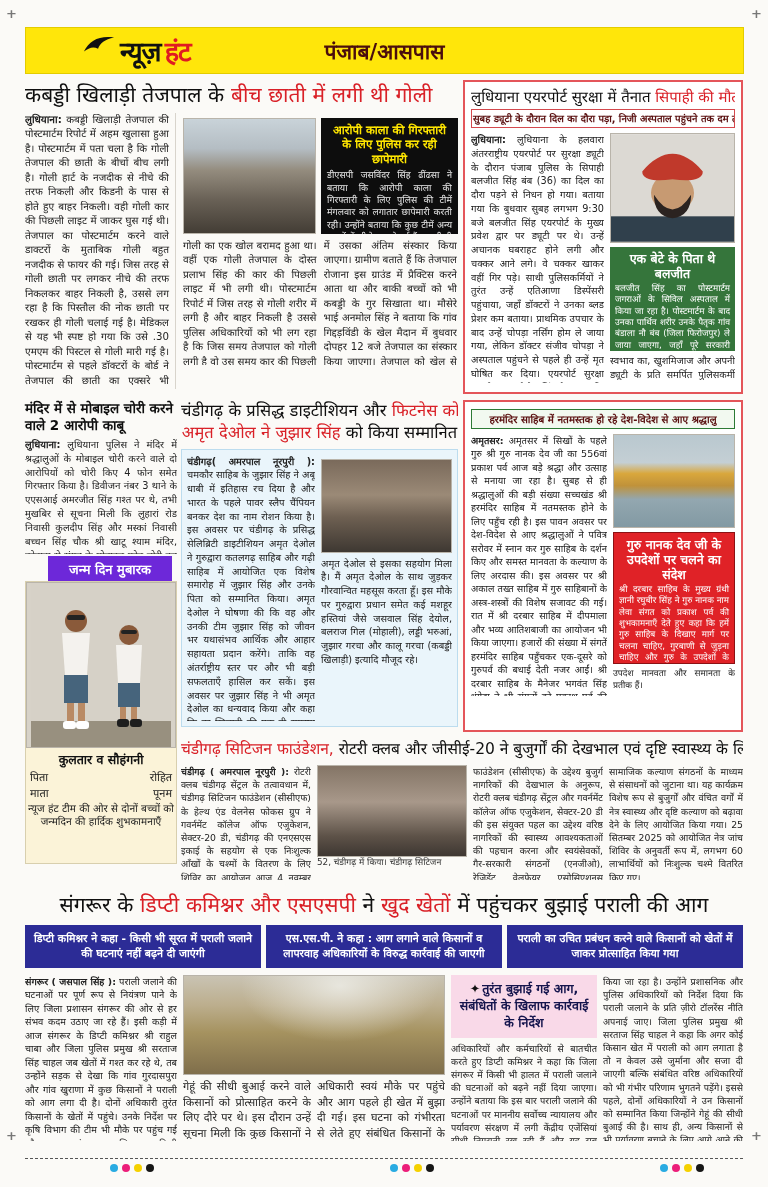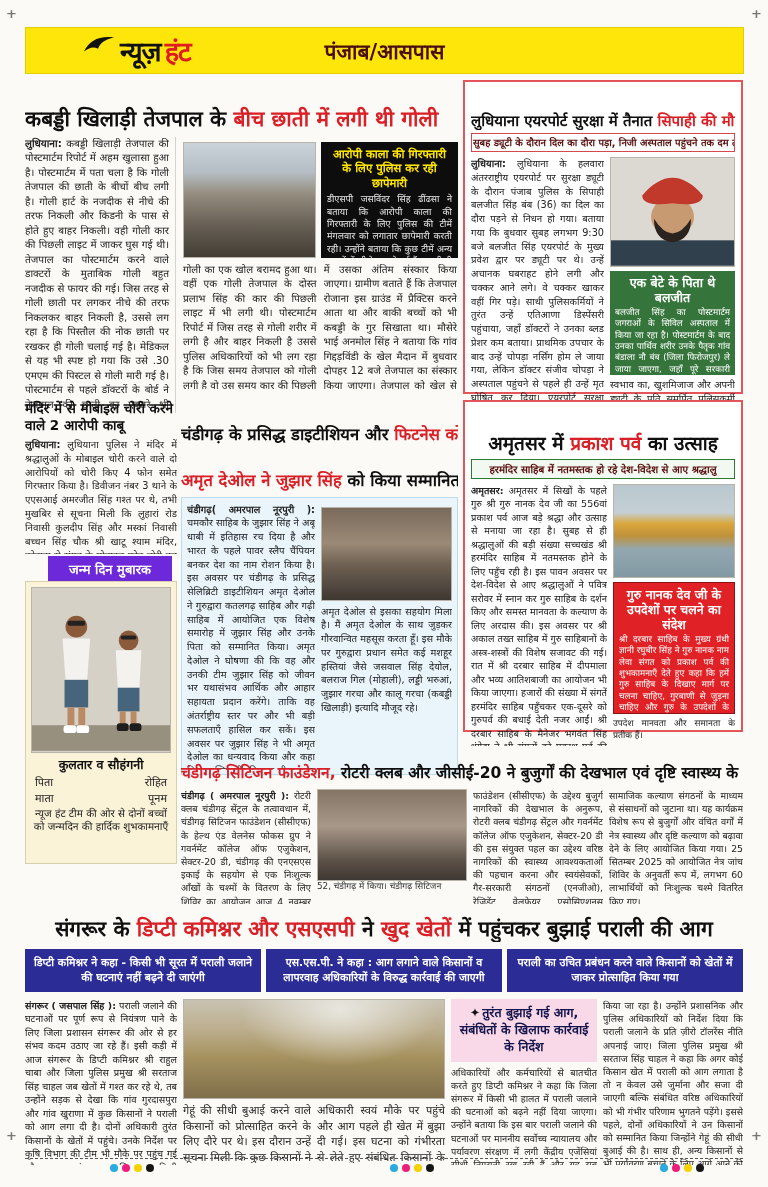--- a/index.html
+++ b/index.html
@@ -22,21 +22,21 @@
   .logo-w2 { font-size:27px; font-weight:800; color:#e01b22; letter-spacing:-1px; }
   .section-title {
     position:absolute; left:50%; top:50%; transform:translate(-50%,-50%);
     font-size:21px; font-weight:800; color:#4a0d0d; white-space:nowrap;
   }
   .mast-right { position:absolute; right:5px; top:0; height:100%; display:flex; align-items:center; }
   .m-date { font-size:9.5px; font-weight:bold; color:#1a1a1a; margin-right:8px; white-space:nowrap; }
   .m-div { width:2px; height:78%; background:#111; margin-right:7px; }
   .pageno { font-size:33px; font-weight:800; color:#111; line-height:1; padding-right:3px; }
   
-  .hl { font-weight:700; color:#0f0f0f; white-space:nowrap; overflow:hidden;margin-top:24px; }
+  .hl { font-weight:400; color:#0f0f0f; white-space:nowrap; overflow:hidden; }
   .red { color:#d92027; }
   .blk { color:#0f0f0f; }
   .body-text { font-size:10.2px; line-height:1.42; text-align:justify; overflow:hidden; color:#222; }
   .lead { font-weight:bold; }
   .photo { position:relative; overflow:hidden; border:1px solid #b9b4aa; }
   .caption { font-size:8.8px; color:#333; line-height:1.25; }
   
   .art-kabaddi { position:absolute; left:25px; top:80px; width:433px; height:314px; }
   .art-kabaddi .hl { font-size:21px; height:30px; }
   .kab-body { display:flex; gap:7px; margin-top:3px; }
@@ -68,21 +68,21 @@
   .air-tail { font-size:9.7px; margin-top:3px; height:26px; }
   
   .art-mobile { position:absolute; left:25px; top:400px; width:152px; }
   .art-mobile h3 { font-size:13.5px; font-weight:800; line-height:1.25; color:#0f0f0f; }
   .art-mobile .body-text { margin-top:4px; height:116px; font-size:9.8px; }
   
   .bday-head { position:absolute; left:25px; top:556px; width:124px; height:25px;
     background:#6d28d9; color:#fff; font-weight:bold; font-size:13px;
     display:flex; align-items:center; justify-content:center;margin-left:23px; }
   .bday-box { position:absolute; left:25px; top:581px; width:152px; height:283px;
-    background:#fbf3d8; border:1px solid #d8cfae; padding:5px; }
+    background:#fbf3d8; border:1px solid #d8cfae; }
   .kids-photo { width:100%; height:166px; background:#d7d2c8; }
   .bday-names { font-weight:800; font-size:12.5px; text-align:center; margin-top:3px; color:#111; }
   .bday-row { display:flex; justify-content:space-between; font-size:11px; padding:0 4px; margin-top:1px; }
   .bday-wish { font-size:10.3px; text-align:center; margin-top:2px; line-height:1.3; }
   
   .art-diet { position:absolute; left:181px; top:400px; width:277px; height:332px; }
   .art-diet .hl { font-size:16.5px; text-align:center; line-height:1.35; white-space:nowrap; }
   .diet-body { margin-top:4px; background:#eaf5fb; border:1px solid #bcdcee; padding:5px; height:278px; display:flex; gap:6px; }
   .diet-c1 { width:128px; height:266px; font-size:9.7px; }
   .diet-c2 { flex:1; display:flex; flex-direction:column; }
@@ -256,21 +256,20 @@
   <div class="diet-body">
     <p class="body-text diet-c1"><span class="lead">चंडीगढ़( अमरपाल नूरपुरी ):</span> <span>चमकौर साहिब के जुझार सिंह ने अबू धाबी में इतिहास रच दिया है और भारत के पहले पावर स्लैप चैंपियन बनकर देश का नाम रोशन किया है। इस अवसर पर चंडीगढ़ के प्रसिद्ध सेलिब्रिटी डाइटीशियन अमृत देओल ने गुरुद्वारा कतलगढ़ साहिब और गढ़ी साहिब में आयोजित एक विशेष समारोह में जुझार सिंह और उनके पिता को सम्मानित किया। अमृत देओल ने घोषणा की कि वह और उनकी टीम जुझार सिंह को जीवन भर यथासंभव आर्थिक और आहार सहायता प्रदान करेंगे। ताकि वह अंतर्राष्ट्रीय स्तर पर और भी बड़ी सफलताएँ हासिल कर सकें। इस अवसर पर जुझार सिंह ने भी अमृत देओल का धन्यवाद किया और कहा कि हर खिलाड़ी की एक ही समस्या होती है, यानी उसे स्वस्थ आहार मिलता है या नहीं और मुझे</span></p>
     <div class="diet-c2">
       <div class="photo award-photo"></div>
       <p class="body-text">अमृत देओल से इसका सहयोग मिला है। मैं अमृत देओल के साथ जुड़कर गौरवान्वित महसूस करता हूँ। इस मौके पर गुरुद्वारा प्रधान समेत कई मशहूर हस्तियां जैसे जसवाल सिंह देयोल, बलराज गिल (मोहाली), लड्डी भरुआं, जुझार गरचा और कालू गरचा (कबड्डी खिलाड़ी) इत्यादि मौजूद रहे।</p>
     </div>
   </div>
 </article>
 
 <article class="art-prakash">
-  <h2 class="hl"><span class="blk">अमृतसर में</span> <span class="red">प्रकाश पर्व</span> <span class="blk">का उत्साह</span></h2>
   <div class="strip-green">हरमंदिर साहिब में नतमस्तक हो रहे देश-विदेश से आए श्रद्धालु</div>
   <div class="pra-body">
     <p class="body-text pra-c1"><span class="lead">अमृतसर:</span> <span>अमृतसर में सिखों के पहले गुरु श्री गुरु नानक देव जी का 556वां प्रकाश पर्व आज बड़े श्रद्धा और उत्साह से मनाया जा रहा है। सुबह से ही श्रद्धालुओं की बड़ी संख्या सच्चखंड श्री हरमंदिर साहिब में नतमस्तक होने के लिए पहुँच रही है। इस पावन अवसर पर देश-विदेश से आए श्रद्धालुओं ने पवित्र सरोवर में स्नान कर गुरु साहिब के दर्शन किए और समस्त मानवता के कल्याण के लिए अरदास की। इस अवसर पर श्री अकाल तख्त साहिब में गुरु साहिबानों के अस्त्र-शस्त्रों की विशेष सजावट की गई। रात में श्री दरबार साहिब में दीपमाला और भव्य आतिशबाजी का आयोजन भी किया जाएगा। हजारों की संख्या में संगतें हरमंदिर साहिब पहुँचकर एक-दूसरे को गुरुपर्व की बधाई देती नजर आईं। श्री दरबार साहिब के मैनेजर भगवंत सिंह धंगेड़ा ने भी संगतों को प्रकाश पर्व की बधाई देते हुए कहा कि गुरु नानक देव जी के</span></p>
     <div class="pra-c2">
       <div class="photo temple-photo"></div>
       <div class="red-box">
         <div class="rb-title">गुरु नानक देव जी के उपदेशों पर चलने का संदेश</div>
         <p class="rb-text">श्री दरबार साहिब के मुख्य ग्रंथी ज्ञानी रघुबीर सिंह ने गुरु नानक नाम लेवा संगत को प्रकाश पर्व की शुभकामनाएँ देते हुए कहा कि हमें गुरु साहिब के दिखाए मार्ग पर चलना चाहिए, गुरबाणी से जुड़ना चाहिए और गुरु के उपदेशों के अनुसार जीवन व्यतीत करना चाहिए।</p>
       </div>
       <p class="body-text pra-tail">उपदेश मानवता और समानता के प्रतीक हैं।</p>

